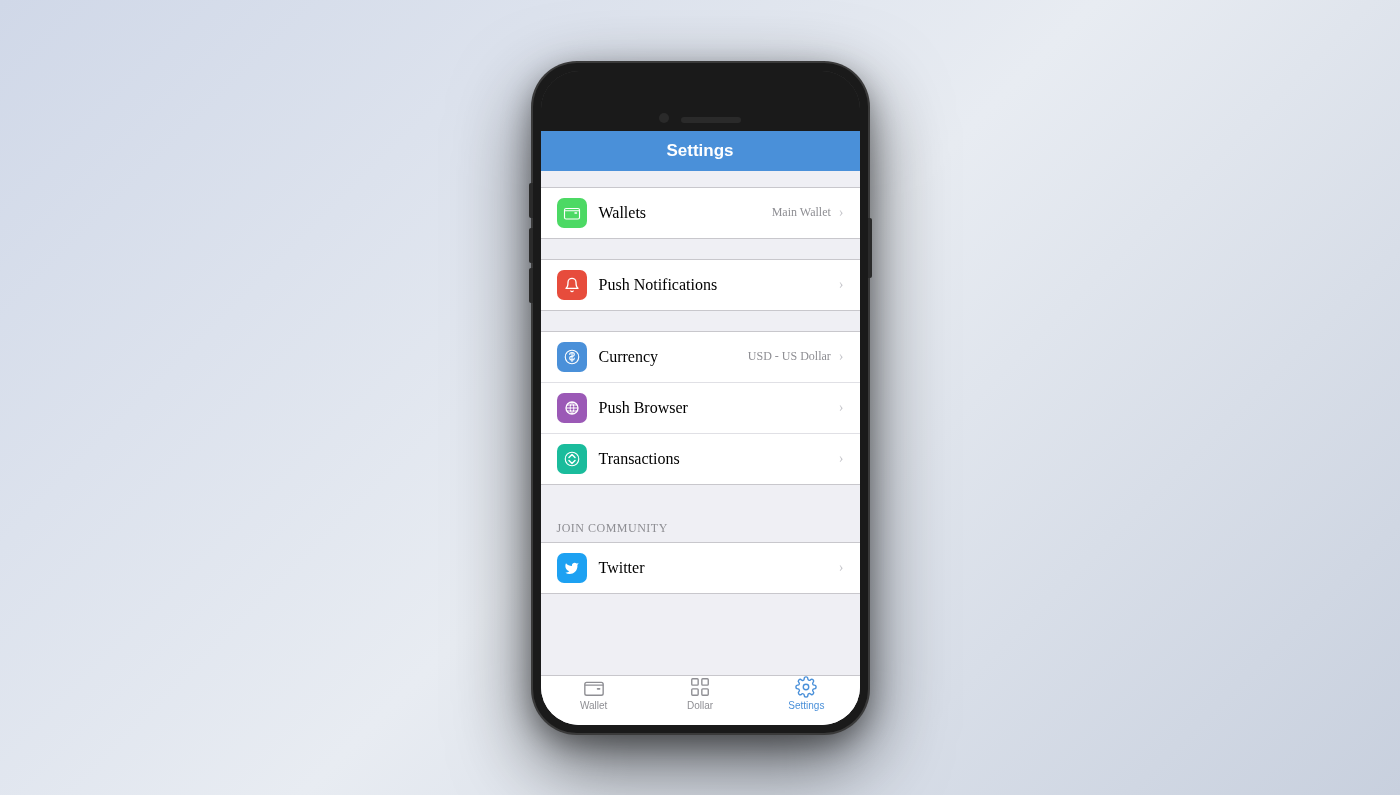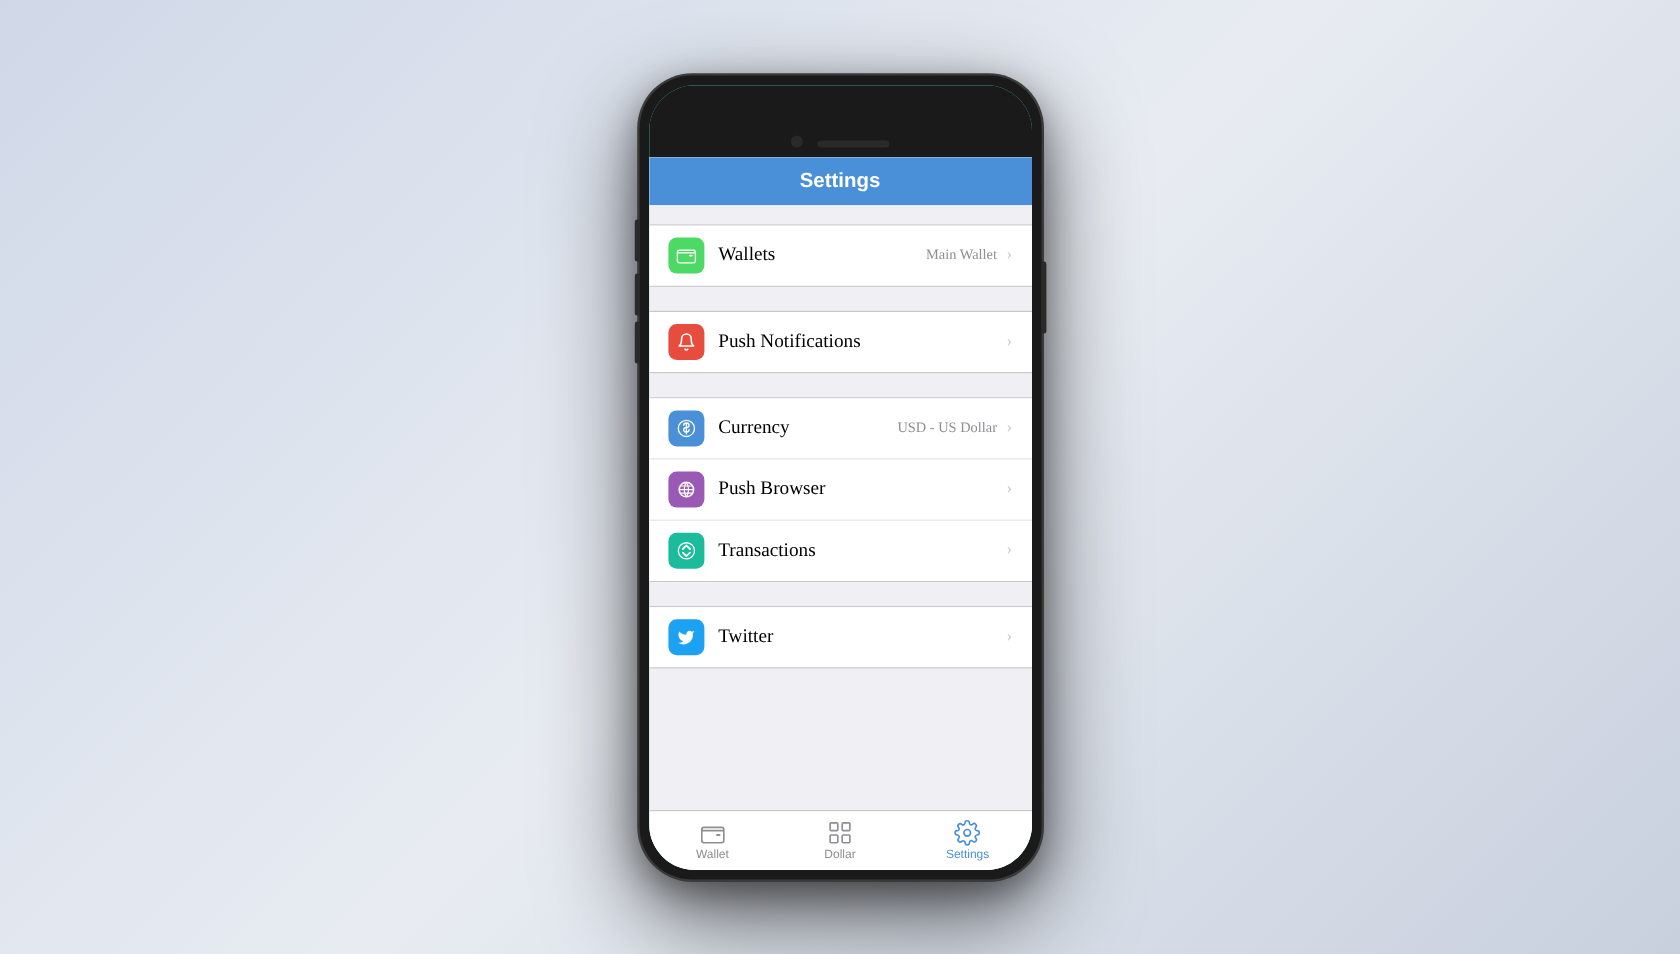--- a/index.html
+++ b/index.html
@@ -48,21 +48,21 @@
       background: #2a2a2a;
       border-radius: 0 2px 2px 0;
     }
 
     .phone-inner {
       position: absolute;
       top: 8px;
       left: 8px;
       right: 8px;
       bottom: 8px;
-      background: #5eead4;
+      background: #404040;
       border-radius: 38px;
       overflow: hidden;
     }
 
     
     .phone-top-bar {
       height: 60px;
       background: #1a1a1a;
       display: flex;
       align-items: flex-end;
@@ -204,21 +204,21 @@
       top: 2px;
       left: 2px;
       box-shadow: 0 2px 4px rgba(0,0,0,0.3);
     }
 
     
     .tab-bar {
       background: white;
       border-top: 0.5px solid #c8c7cc;
       display: flex;
-      align-items: center;
+      align-items: flex-start;
       height: 50px;
       flex-shrink: 0;
     }
 
     .tab-item {
       flex: 1;
       display: flex;
       flex-direction: column;
       align-items: center;
       justify-content: center;
@@ -323,20 +323,21 @@
               <svg width="18" height="18" viewBox="0 0 24 24" fill="none">
                 <circle cx="12" cy="12" r="9" stroke="white" stroke-width="1.5" fill="none"></circle>
                 <path d="M8 10l4-4 4 4M16 14l-4 4-4-4" stroke="white" stroke-width="2" stroke-linecap="round" stroke-linejoin="round"></path>
               </svg>
             </div>
             <span class="row-label">Transactions</span>
             <span class="chevron">›</span>
           </div>
         </div>
 
+        <div class="section-label">JOIN COMMUNITY</div>
         <div class="settings-group">
 
           <div class="settings-row">
             <div class="row-icon icon-twitter">
               <svg width="16" height="16" viewBox="0 0 24 24" fill="white">
                 <path d="M22 4s-.7 2.1-2 3.4c1.6 10-9.4 17.3-18 11.6 2.2.1 4.4-.6 6-2C3 15.5.5 9.6 3 5c2.2 2.6 5.6 4.1 9 4-.9-4.2 4-6.6 7-3.8 1.1 0 3-1.2 3-1.2z"></path>
               </svg>
             </div>
             <span class="row-label">Twitter</span>
             <span class="chevron">›</span>

